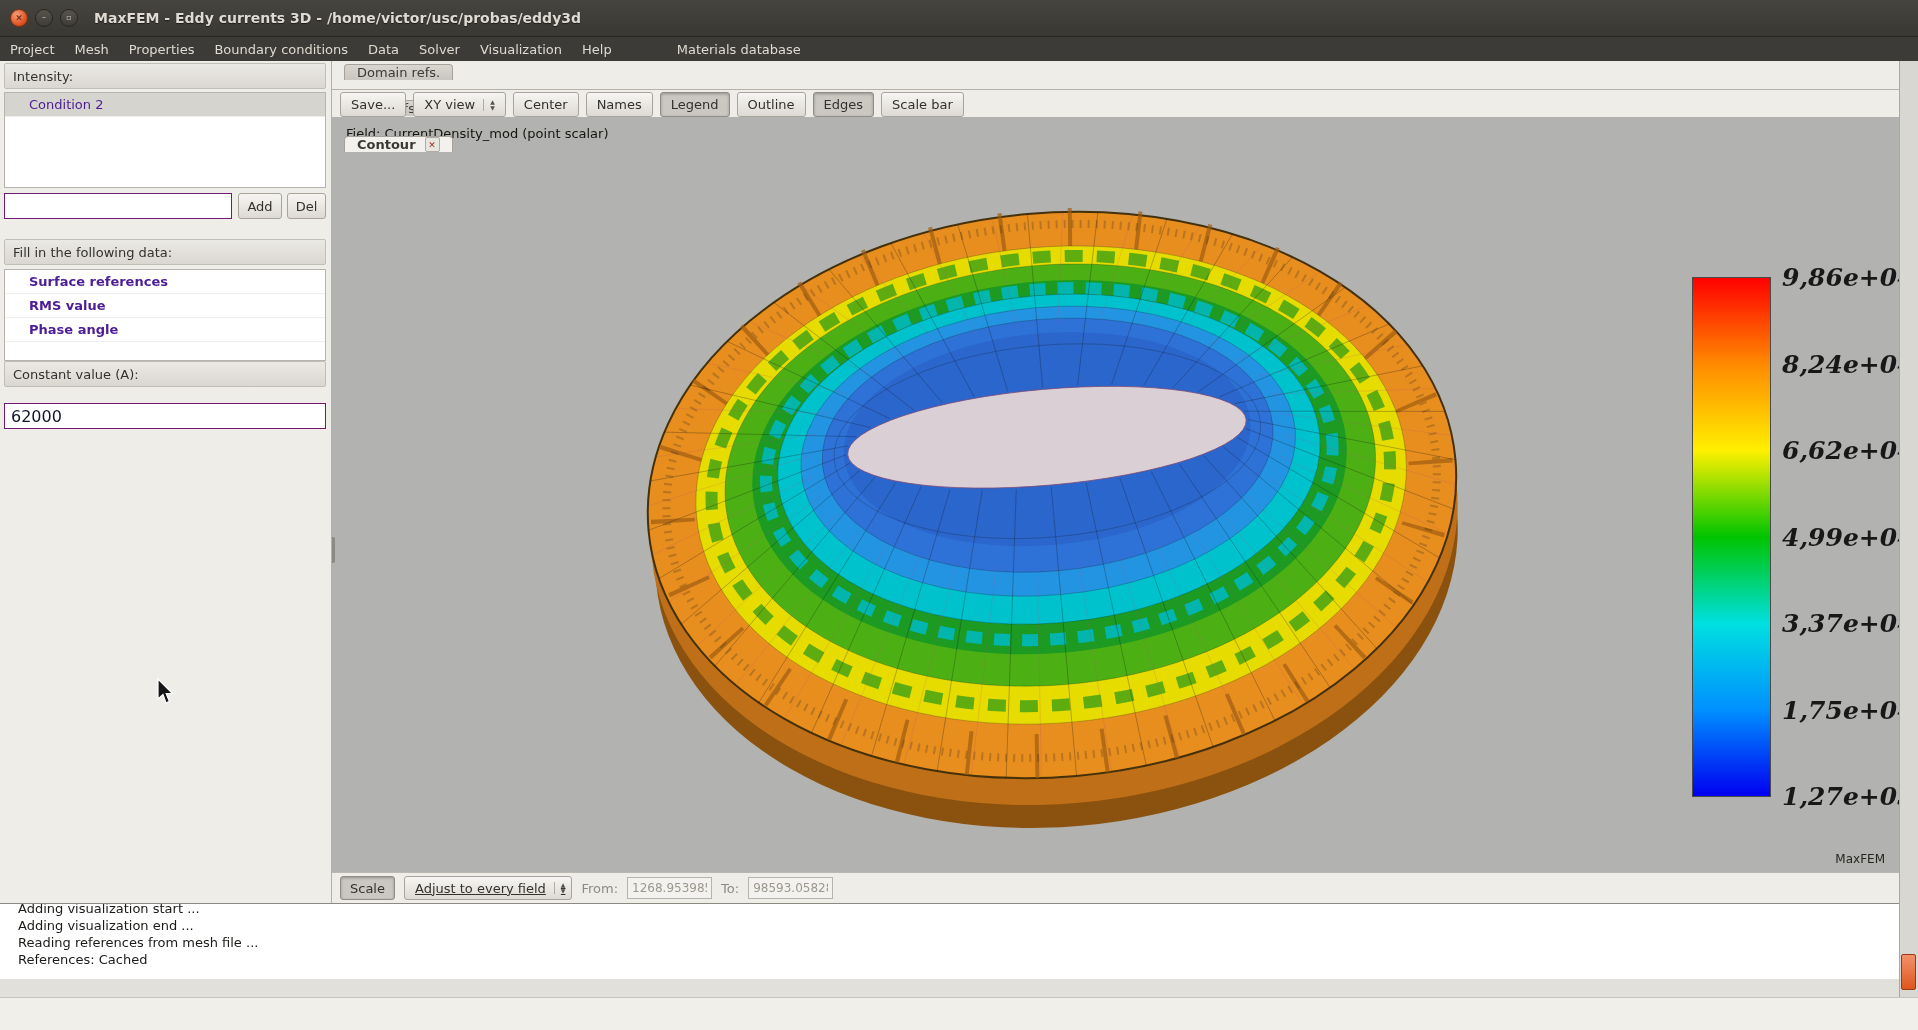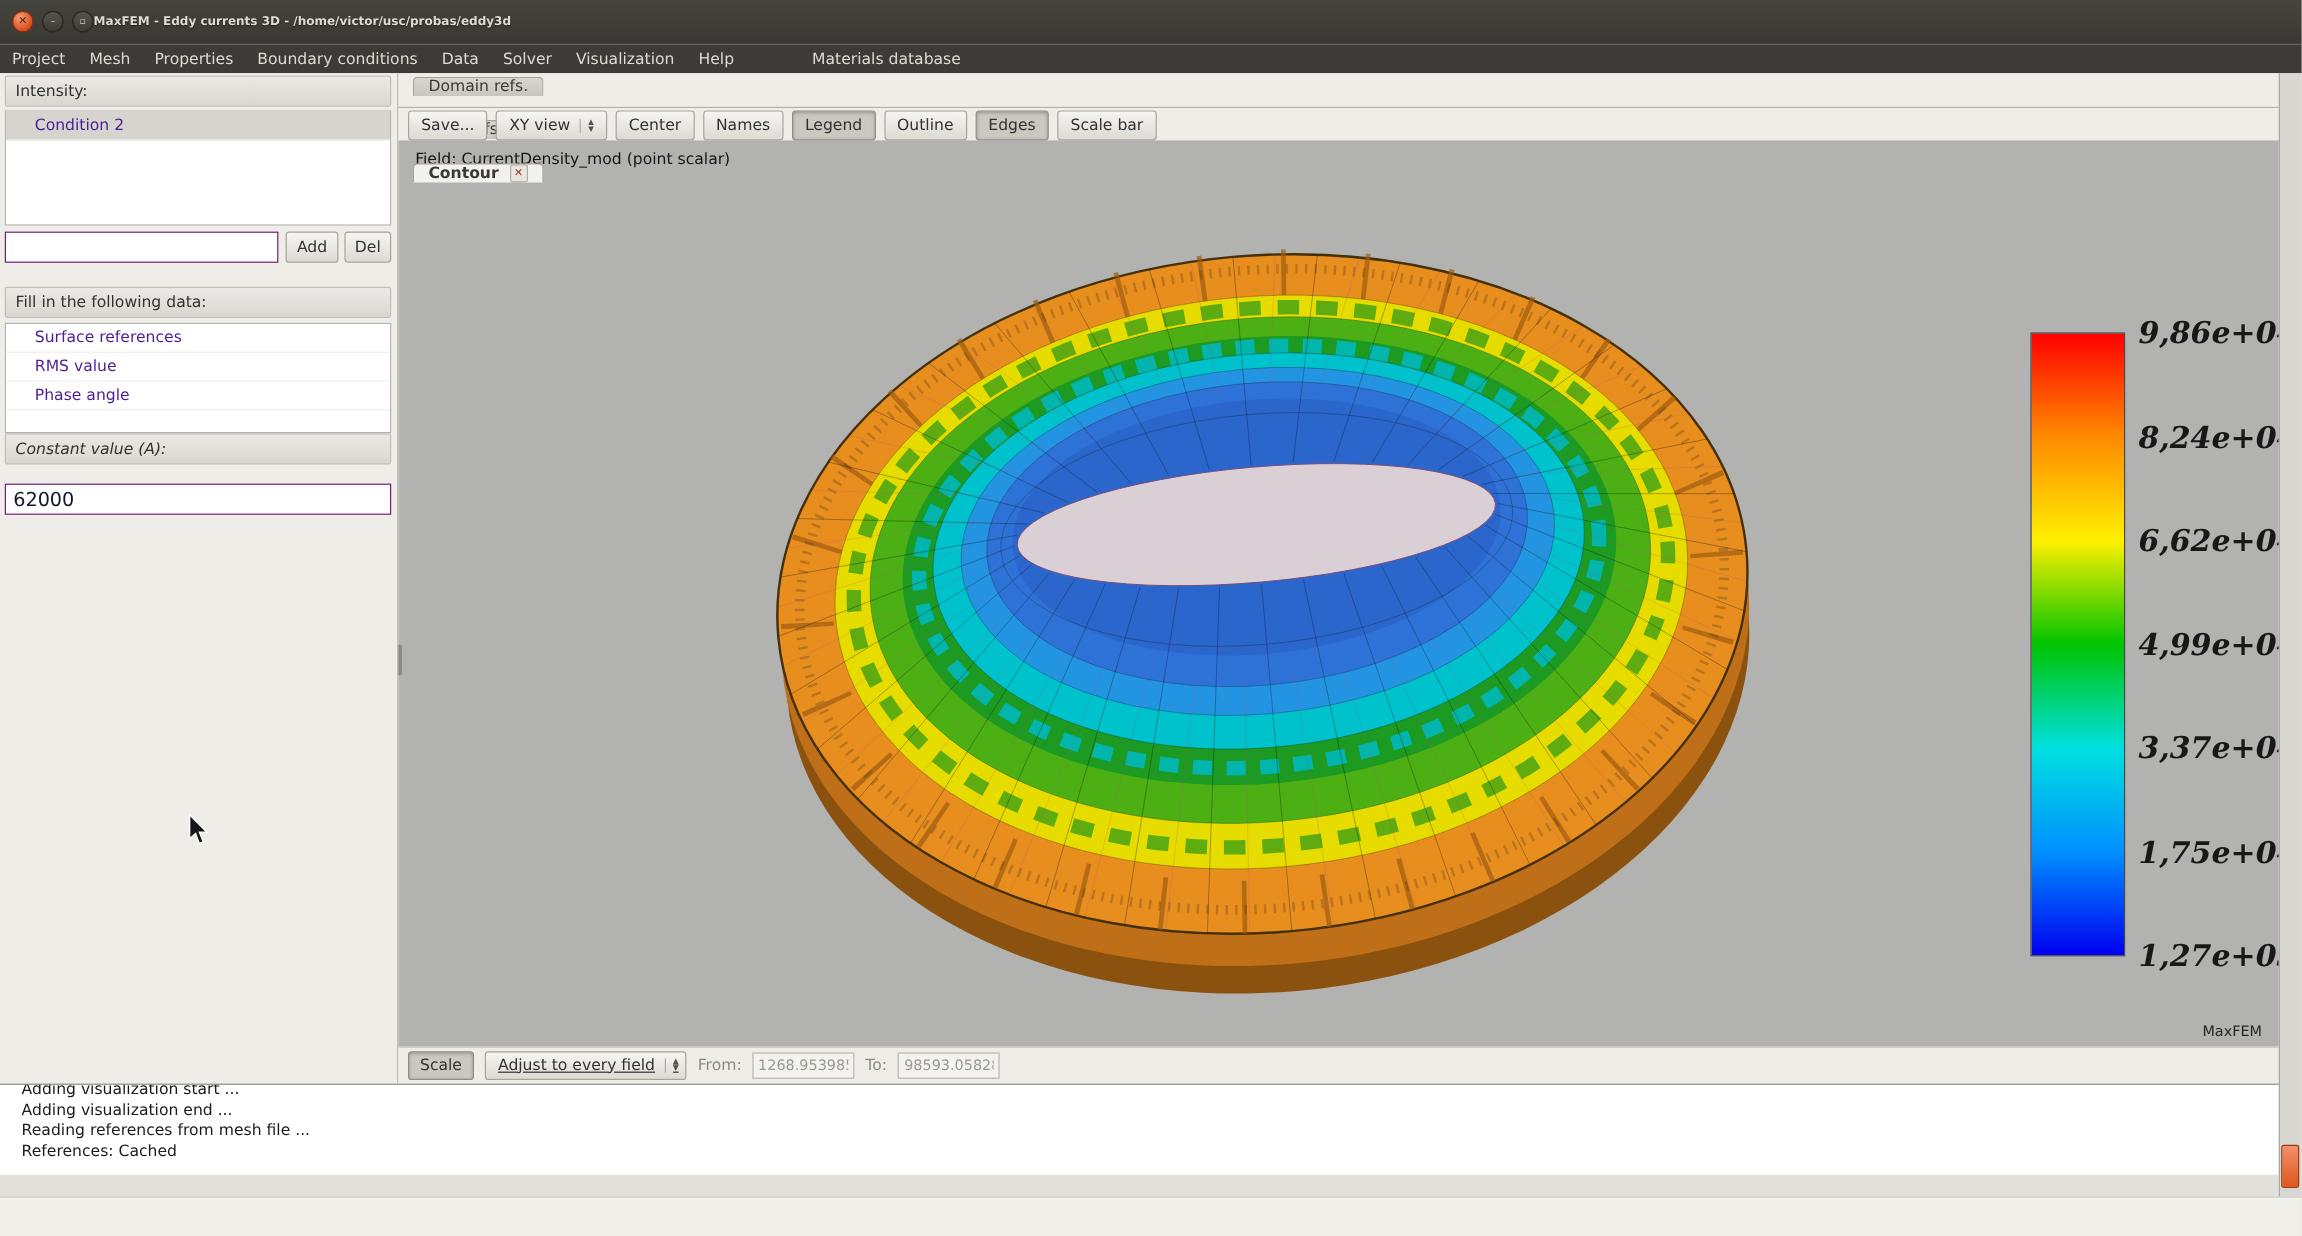--- a/index.html
+++ b/index.html
@@ -8,21 +8,21 @@
 
   
   .titlebar{position:absolute;left:0;top:0;width:1918px;height:37px;
     background:linear-gradient(#46443F,#393833);border-bottom:1px solid #26251F;
     display:flex;align-items:center;}
   .winbtns{display:flex;gap:7px;margin-left:10px;}
   .winbtn{width:18px;height:18px;border-radius:50%;display:flex;align-items:center;justify-content:center;
     font-size:9px;line-height:1;cursor:default;}
   .winbtn.close{background:radial-gradient(circle at 35% 30%,#F59E78,#DB4A1B 72%);border:1px solid #84310F;color:#5C1B05;}
   .winbtn.min,.winbtn.max{background:linear-gradient(#57544C,#3D3B35);border:1px solid #27251F;color:#C9C5BC;font-size:8px;}
-  .title-text{color:#DFDBD2;font-weight:bold;font-size:10px;margin-left:0;text-shadow:0 1px 1px rgba(0,0,0,.55);}
+  .title-text{color:#DFDBD2;font-weight:bold;font-size:14px;margin-left:16px;text-shadow:0 1px 1px rgba(0,0,0,.55);}
 
   
   .menubar{position:absolute;left:0;top:37px;width:1918px;height:24px;background:#3C3B37;
     display:flex;align-items:center;color:#DFDBD2;}
   .menu-item{padding:0 10px;height:100%;display:flex;align-items:center;cursor:default;}
   .menu-item.mdb{margin-left:45px;}
 
   
   .sidebar{position:absolute;left:0;top:61px;width:332px;height:842px;background:#EFEDE8;
     border-right:1px solid #B3B0AA;}
@@ -113,27 +113,27 @@
 <div class="sidebar">
   <div class="section-header" style="top:2px;">Intensity:</div>
   <div class="listbox" style="top:31px;height:96px;">
     <div class="listrow selected">Condition 2</div>
   </div>
   <input class="textinput" style="position: absolute; left: 4px; top: 132px; width: 228px; height: 26px;" value="">
   <button class="btn" style="position:absolute;left:238px;top:132px;width:44px;height:26px;">Add</button>
   <button class="btn" style="position:absolute;left:287px;top:132px;width:39px;height:26px;">Del</button>
 
   <div class="section-header" style="top:178px;">Fill in the following data:</div>
-  <div class="listbox" style="top:208px;height:92px;">
+  <div class="listbox" style="top:208px;height:92px;font-weight:bold;">
     <div class="listrow">Surface references</div>
     <div class="listrow">RMS value</div>
     <div class="listrow">Phase angle</div>
   </div>
 
-  <div class="section-header" style="top:300px;font-style:italic;">Constant value (A):</div>
+  <div class="section-header" style="top:300px;">Constant value (A):</div>
   <input class="textinput" style="position: absolute; left: 4px; top: 342px; width: 322px; height: 26px;" value="62000">
 </div>
 
 <svg class="cursor" width="22" height="27" viewBox="0 0 22 27">
   <polygon points="3,1 3,21 8,16.5 11,25 14.4,23.4 11.2,15.5 17.5,15.5" fill="#161616" stroke="#FFFFFF" stroke-width="1.2"></polygon>
 </svg>
 
 <div class="main">
   <div class="tabline"></div>
   <div class="tabs">

